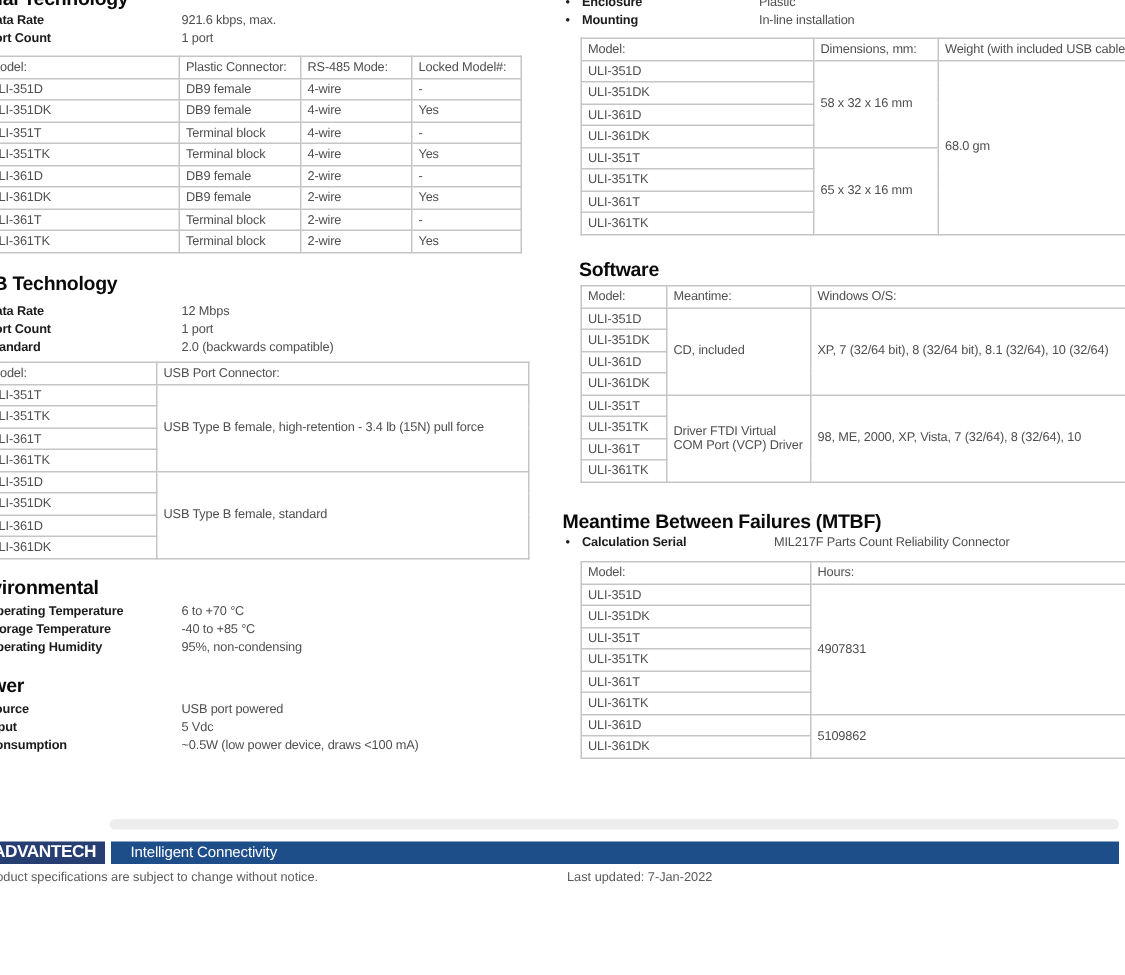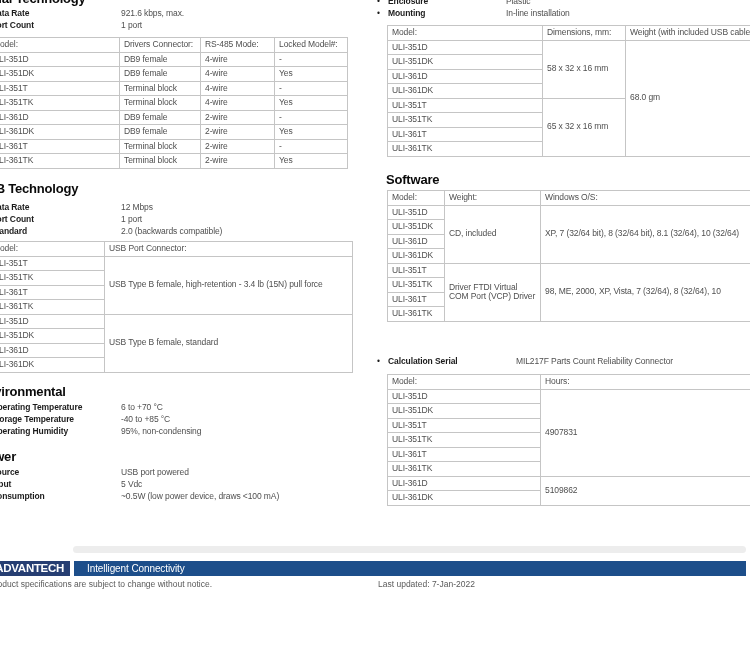--- a/index.html
+++ b/index.html
@@ -59,21 +59,21 @@
     <table class="t" style="left:10px;top:45px;">
         <colgroup>
           <col style="width: 131px;">
           <col style="width: 81px;">
           <col style="width: 74px;">
           <col style="width: 73px;">
         </colgroup>
         <thead>
           <tr>
             <th>Model:</th>
-            <th>Drivers Connector:</th>
+            <th>Plastic Connector:</th>
             <th>RS-485 Mode:</th>
             <th>Locked Model#:</th>
           </tr>
         </thead>
         <tbody>
           <tr>
             <td>ULI-351D</td>
             <td>DB9 female</td>
             <td>4-wire</td>
             <td>-</td>
@@ -270,21 +270,21 @@
     <div class="h" style="left:408px;top:181px;">Software</div>
     <table class="t" style="left:409px;top:198px;">
         <colgroup>
           <col style="width: 57px;">
           <col style="width: 96px;">
           <col style="width: 268px;">
         </colgroup>
         <thead>
           <tr>
             <th>Model:</th>
-            <th>Weight:</th>
+            <th>Meantime:</th>
             <th>Windows O/S:</th>
           </tr>
         </thead>
         <tbody>
           <tr>
             <td>ULI-351D</td>
             <td rowspan="4">CD, included</td>
             <td rowspan="4">XP, 7 (32/64 bit), 8 (32/64 bit), 8.1 (32/64), 10 (32/64)</td>
           </tr>
           <tr>
@@ -306,20 +306,21 @@
           </tr>
           <tr>
             <td>ULI-361T</td>
           </tr>
           <tr>
             <td>ULI-361TK</td>
           </tr>
         </tbody>
       </table>
 
+    <div class="h" style="left:397px;top:349px;">Meantime Between Failures (MTBF)</div>
     <div class="specs tab141" style="left:397px;top:363px;">
         <div class="specrow">
           <span class="bullet">•</span>
           <span class="speclabel">Calculation Serial</span>
           <span class="specvalue">MIL217F Parts Count Reliability Connector</span>
         </div>
       </div>
     <table class="t" style="left:409px;top:382px;">
         <colgroup>
           <col style="width: 153px;">

